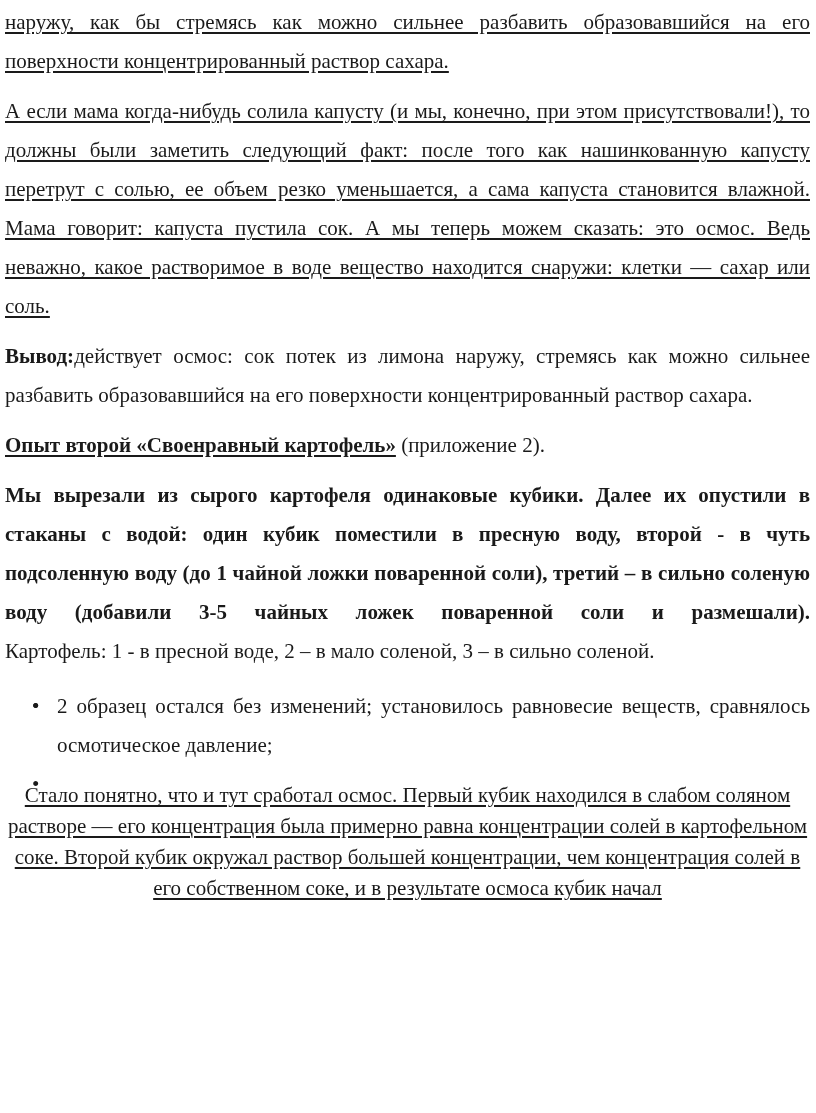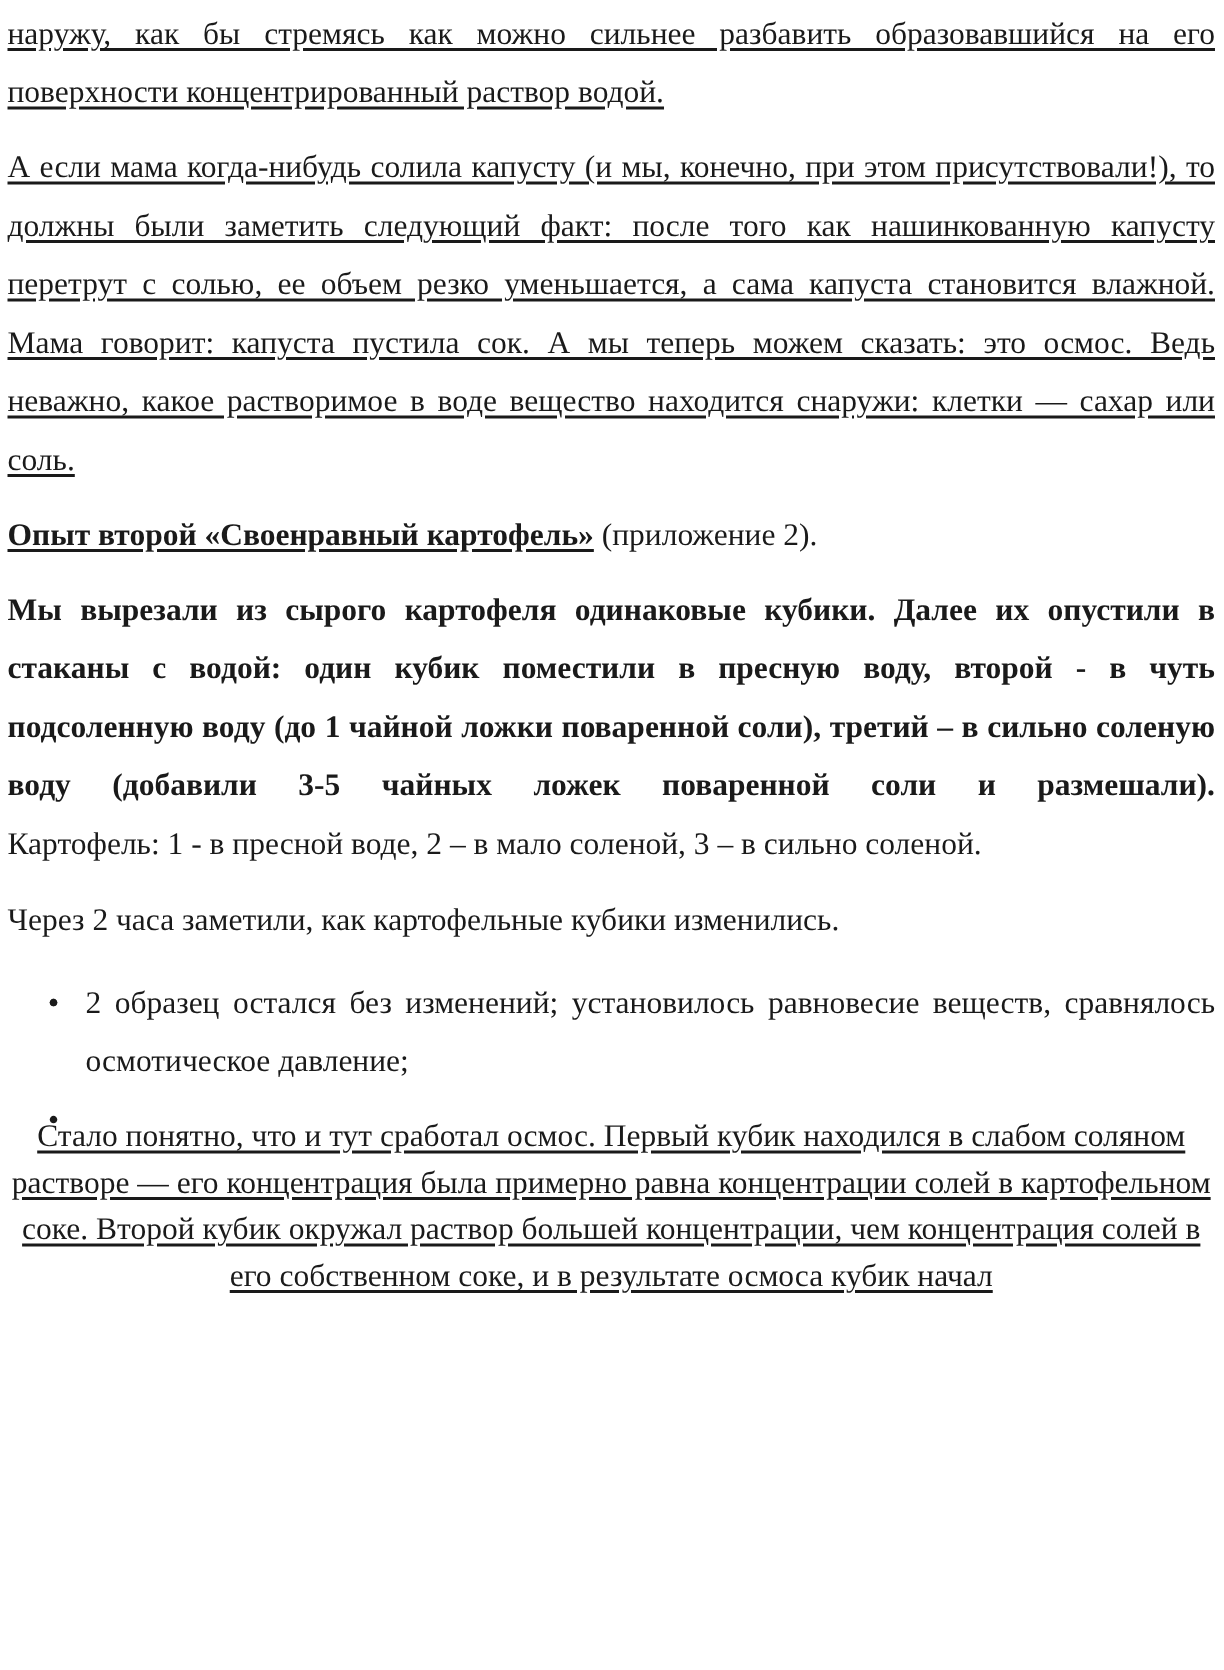--- a/index.html
+++ b/index.html
@@ -56,32 +56,32 @@
     margin: 0;
     line-height: 31px;
     text-align: center;
   }
 </style>
 </head>
 <body>
 
 <div class="doc">
 
-  <p class="para u">наружу, как бы стремясь как можно сильнее разбавить образовавшийся на его поверхности концентрированный раствор водой.</p>
+  <p class="para u">наружу, как бы стремясь как можно сильнее разбавить образовавшийся на его поверхности концентрированный раствор сахара.</p>
 
   <p class="para u">А если мама когда-нибудь солила капусту (и мы, конечно, при этом присутствовали!), то должны были заметить следующий факт: после того как нашинкованную капусту перетрут с солью, ее объем резко уменьшается, а сама капуста становится влажной. Мама говорит: капуста пустила сок. А мы теперь можем сказать: это осмос. Ведь неважно, какое растворимое в воде вещество находится снаружи: клетки — сахар или соль.</p>
 
+  <p class="para"><span class="bold">Вывод:</span><span>действует осмос: сок потек из лимона наружу, стремясь как можно сильнее разбавить образовавшийся на его поверхности концентрированный раствор сахара.</span></p>
 
   <p class="para left-align"><span class="bold u">Опыт второй «Своенравный картофель»</span><span> (приложение 2).</span></p>
 
   <p class="para stretch-last">Мы вырезали из сырого картофеля одинаковые кубики. Далее их опустили в стаканы с водой: один кубик поместили в пресную воду, второй - в чуть подсоленную воду (до 1 чайной ложки поваренной соли), третий – в сильно соленую воду (добавили 3-5 чайных ложек поваренной соли и размешали).</p>
 
   <p class="para left-align mb12">Картофель: 1 - в пресной воде, 2 – в мало соленой, 3 – в сильно соленой.</p>
 
-  <p class="para left-align mb0">Через 2 часа заметили, как картофельные кубики изменились.</p>
 
   <div class="results-list">
     <div class="list-item"><span class="bullet">•</span></div>
     <div class="list-item"><span class="bullet">•</span><span>2 образец остался без изменений; установилось равновесие веществ, сравнялось осмотическое давление;</span></div>
     <div class="list-item"><span class="bullet">•</span></div>
   </div>
 
   <p class="final-para u">Стало понятно, что и тут сработал осмос. Первый кубик находился в слабом соляном растворе — его концентрация была примерно равна концентрации солей в картофельном соке. Второй кубик окружал раствор большей концентрации, чем концентрация солей в его собственном соке, и в результате осмоса кубик начал</p>
 
 </div>

